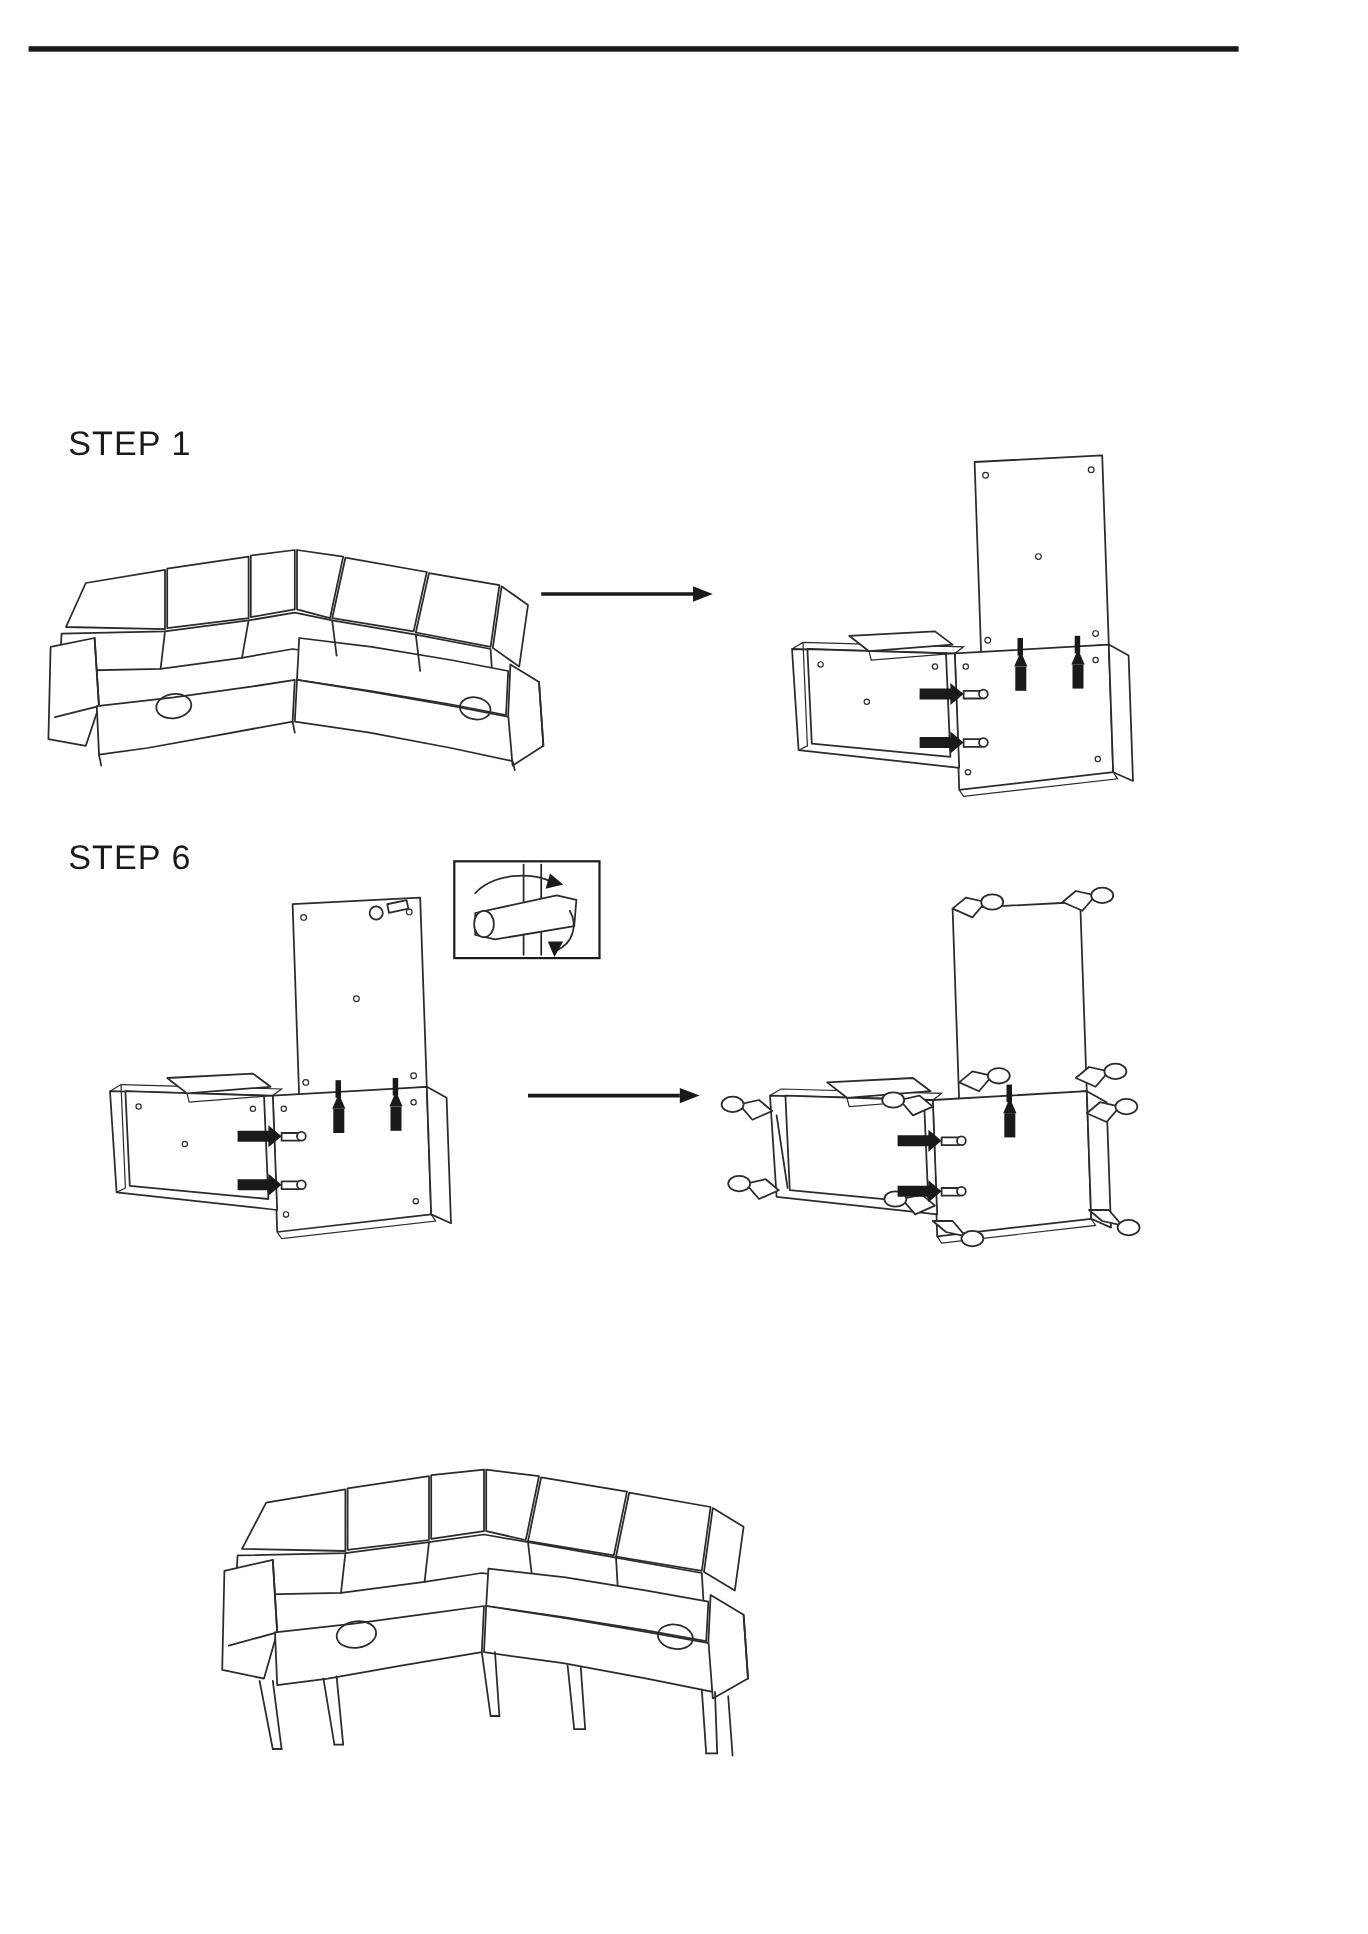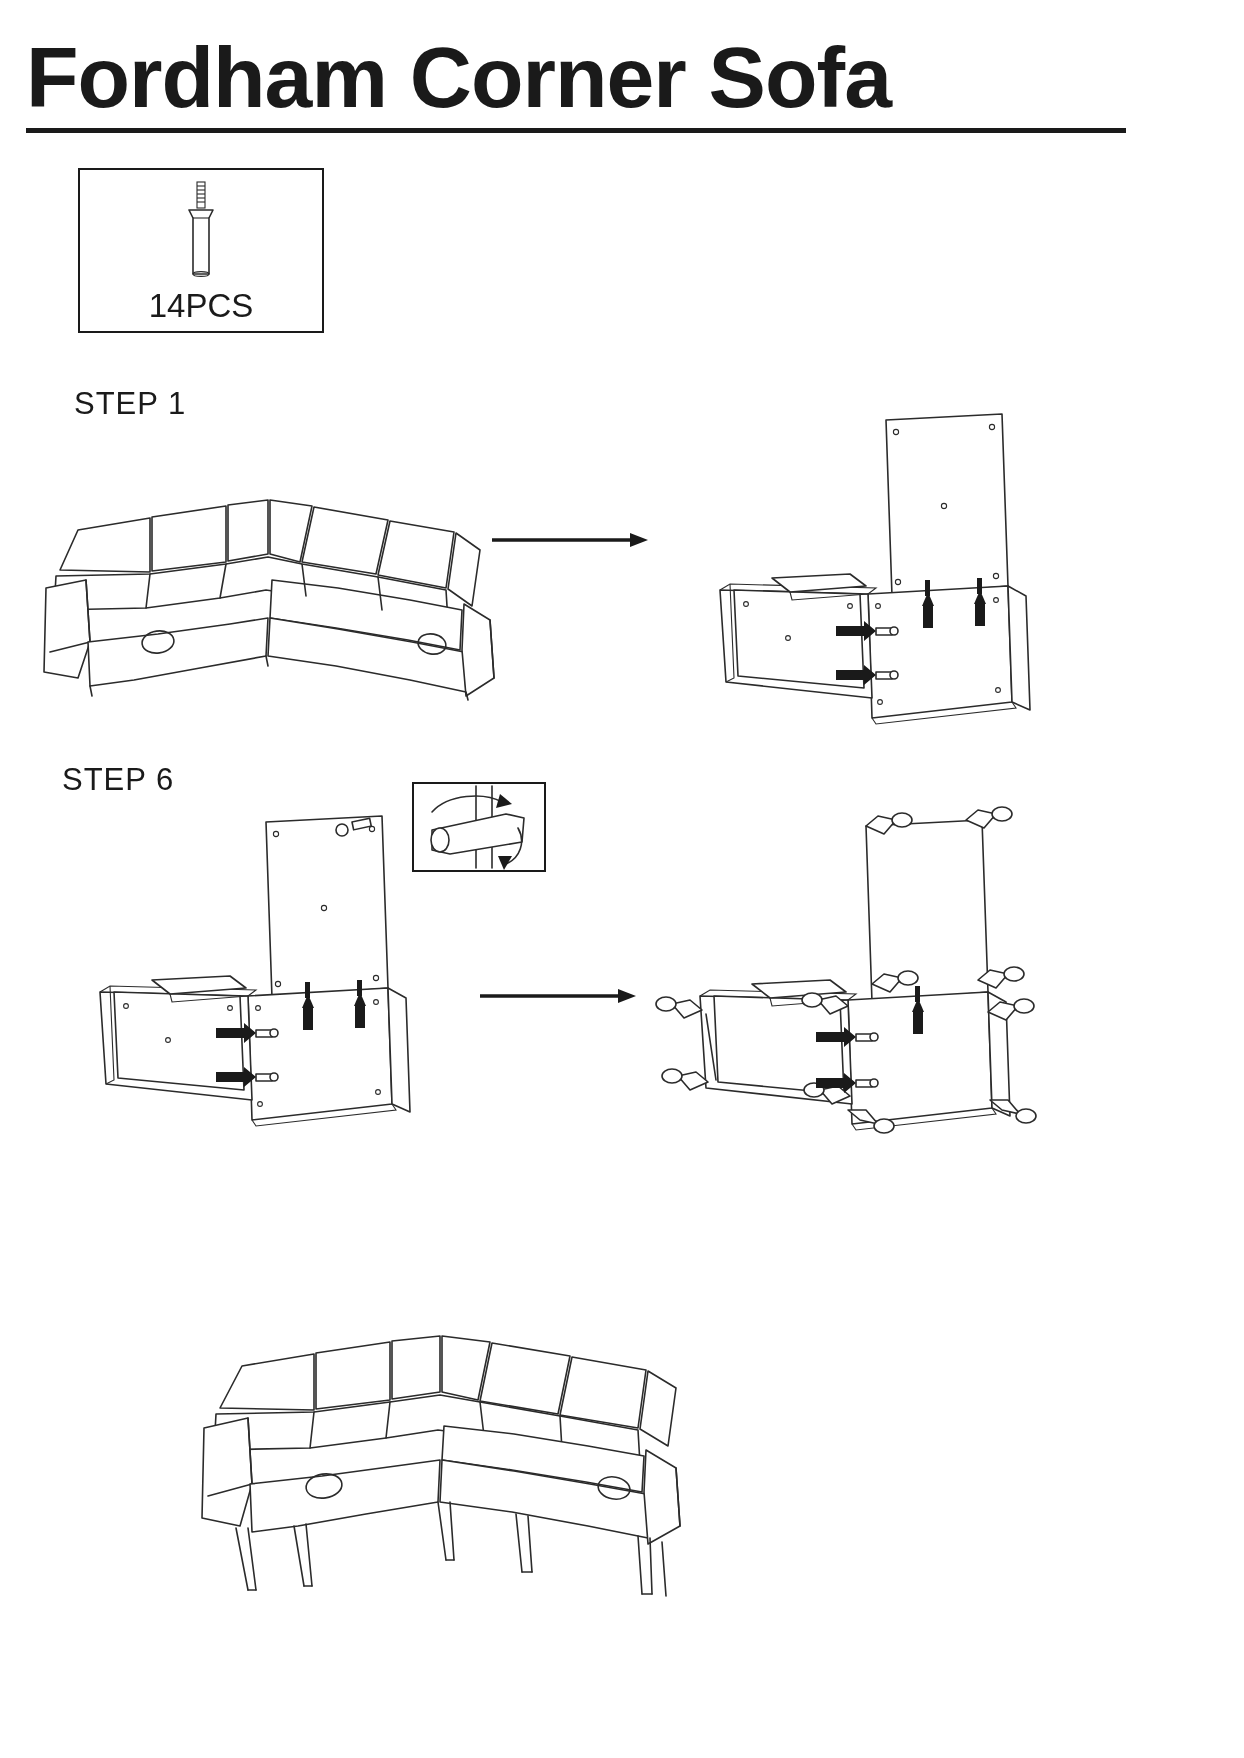--- a/index.html
+++ b/index.html
@@ -63,21 +63,21 @@
     top: 8px;
     transform: translateX(-50%);
   }
   
   .step-label {
     position: absolute;
     font-size: 31px;
     letter-spacing: 1px;
     color: #1a1a1a;
   }
-  #step1-label { left: 62px; top: 386px; margin-left: 12px; }
+  #step1-label { left: 62px; top: 386px; }
   #step2-label { left: 62px; top: 762px; }
 
   
   .draw {
     position: absolute;
     left: 0;
     top: 0;
   }
   svg { display: block; }
   .ln { fill: none; stroke: #2b2b2b; stroke-width: 1.6; stroke-linejoin: round; stroke-linecap: round; }
@@ -96,42 +96,23 @@
     box-sizing: border-box;
     background: #fff;
   }
 </style>
 </head>
 <body>
 
 <div id="page">
 
   <div id="title-block">
-    <div id="title-text">Fordham Corner Sofa</div>
     <div id="title-rule"></div>
   </div>
 
-  <div id="parts-box">
-    <div id="parts-icon">
-      <svg width="60" height="120" viewBox="0 0 60 120">
-
-        <rect class="ln-thin" x="26" y="4" width="8" height="26" fill="#fff"></rect>
-        <line class="ln-thin" x1="26" y1="8" x2="34" y2="8"></line>
-        <line class="ln-thin" x1="26" y1="12" x2="34" y2="12"></line>
-        <line class="ln-thin" x1="26" y1="16" x2="34" y2="16"></line>
-        <line class="ln-thin" x1="26" y1="20" x2="34" y2="20"></line>
-        <line class="ln-thin" x1="26" y1="24" x2="34" y2="24"></line>
-
-        <path class="fillw" d="M18 32 L42 32 L38 40 L38 96 L22 96 L22 40 Z"></path>
-        <path class="ln-thin" d="M22 40 L38 40"></path>
-        <ellipse class="ln-thin" cx="30" cy="96" rx="8" ry="2.4" fill="#fff"></ellipse>
-      </svg>
-    </div>
-    <div id="parts-qty">14PCS</div>
-  </div>
 
   <div class="step-label" id="step1-label">STEP 1</div>
   <div class="step-label" id="step2-label">STEP 6</div>
 
   <div class="draw" style="left:30px; top:410px;">
     <svg width="1100" height="330" viewBox="0 0 1100 330">
 
       <g>
 
         <path class="fillw" d="M30 160 L48 120 L120 108 L120 162 Z"></path>

